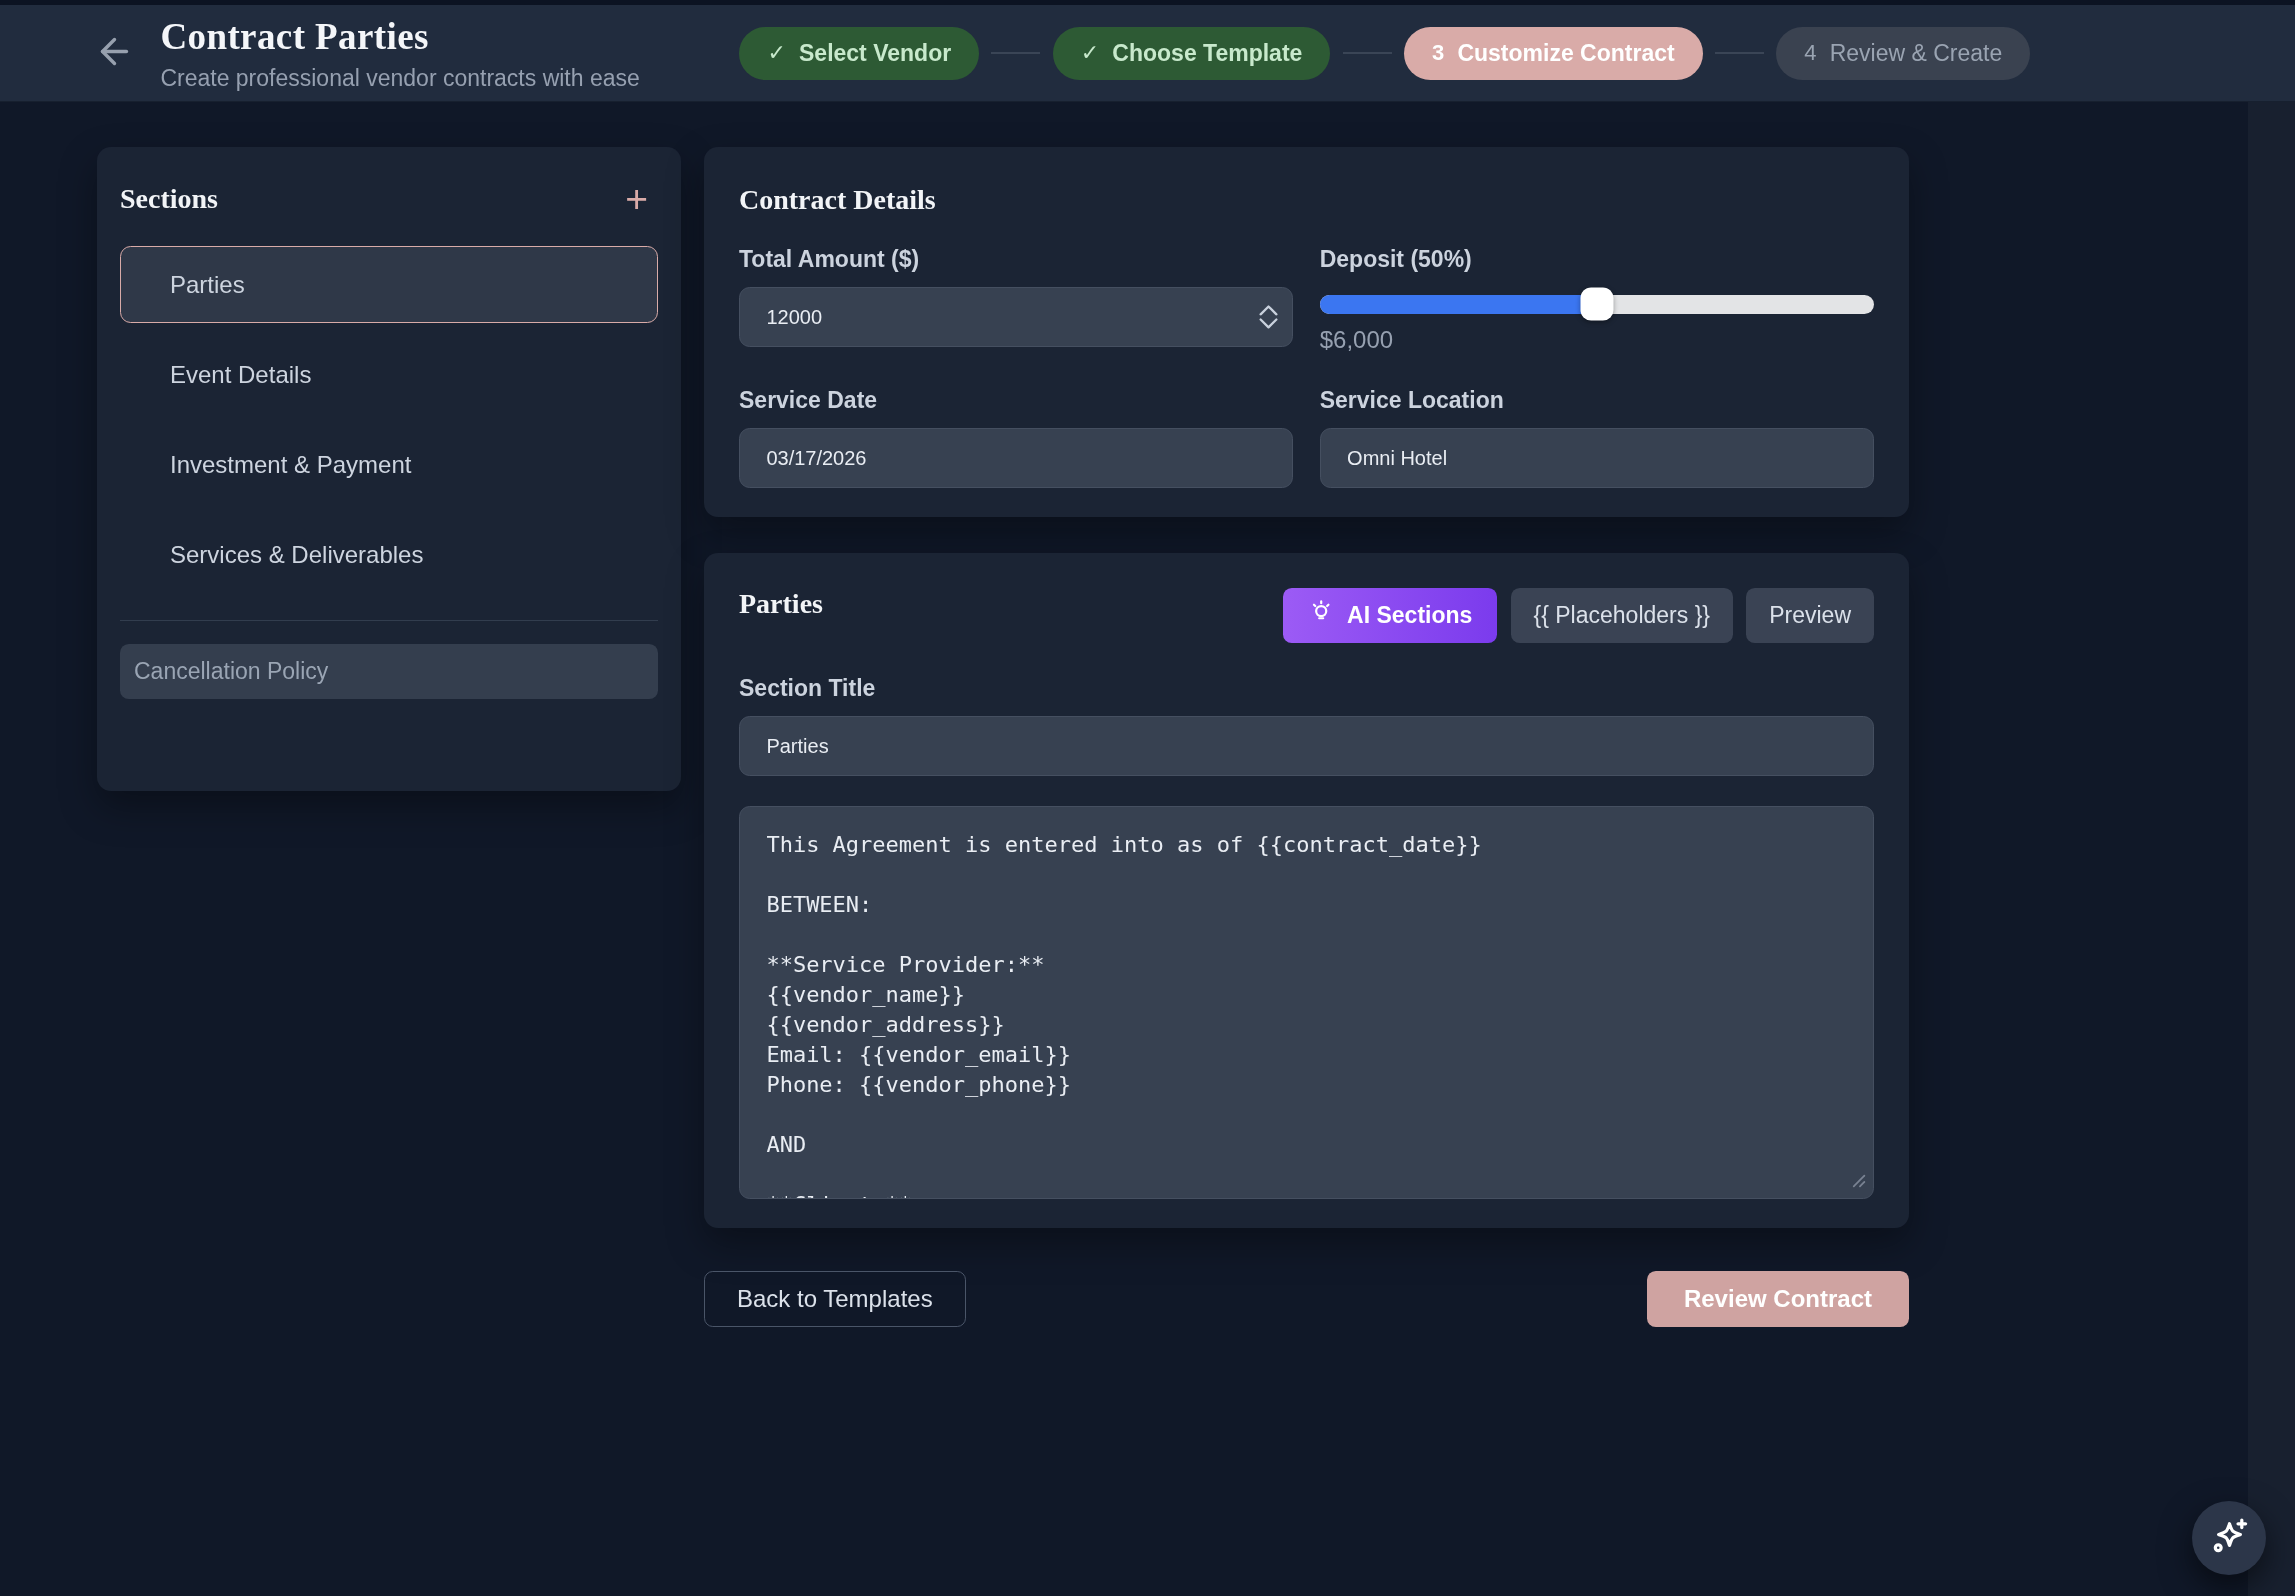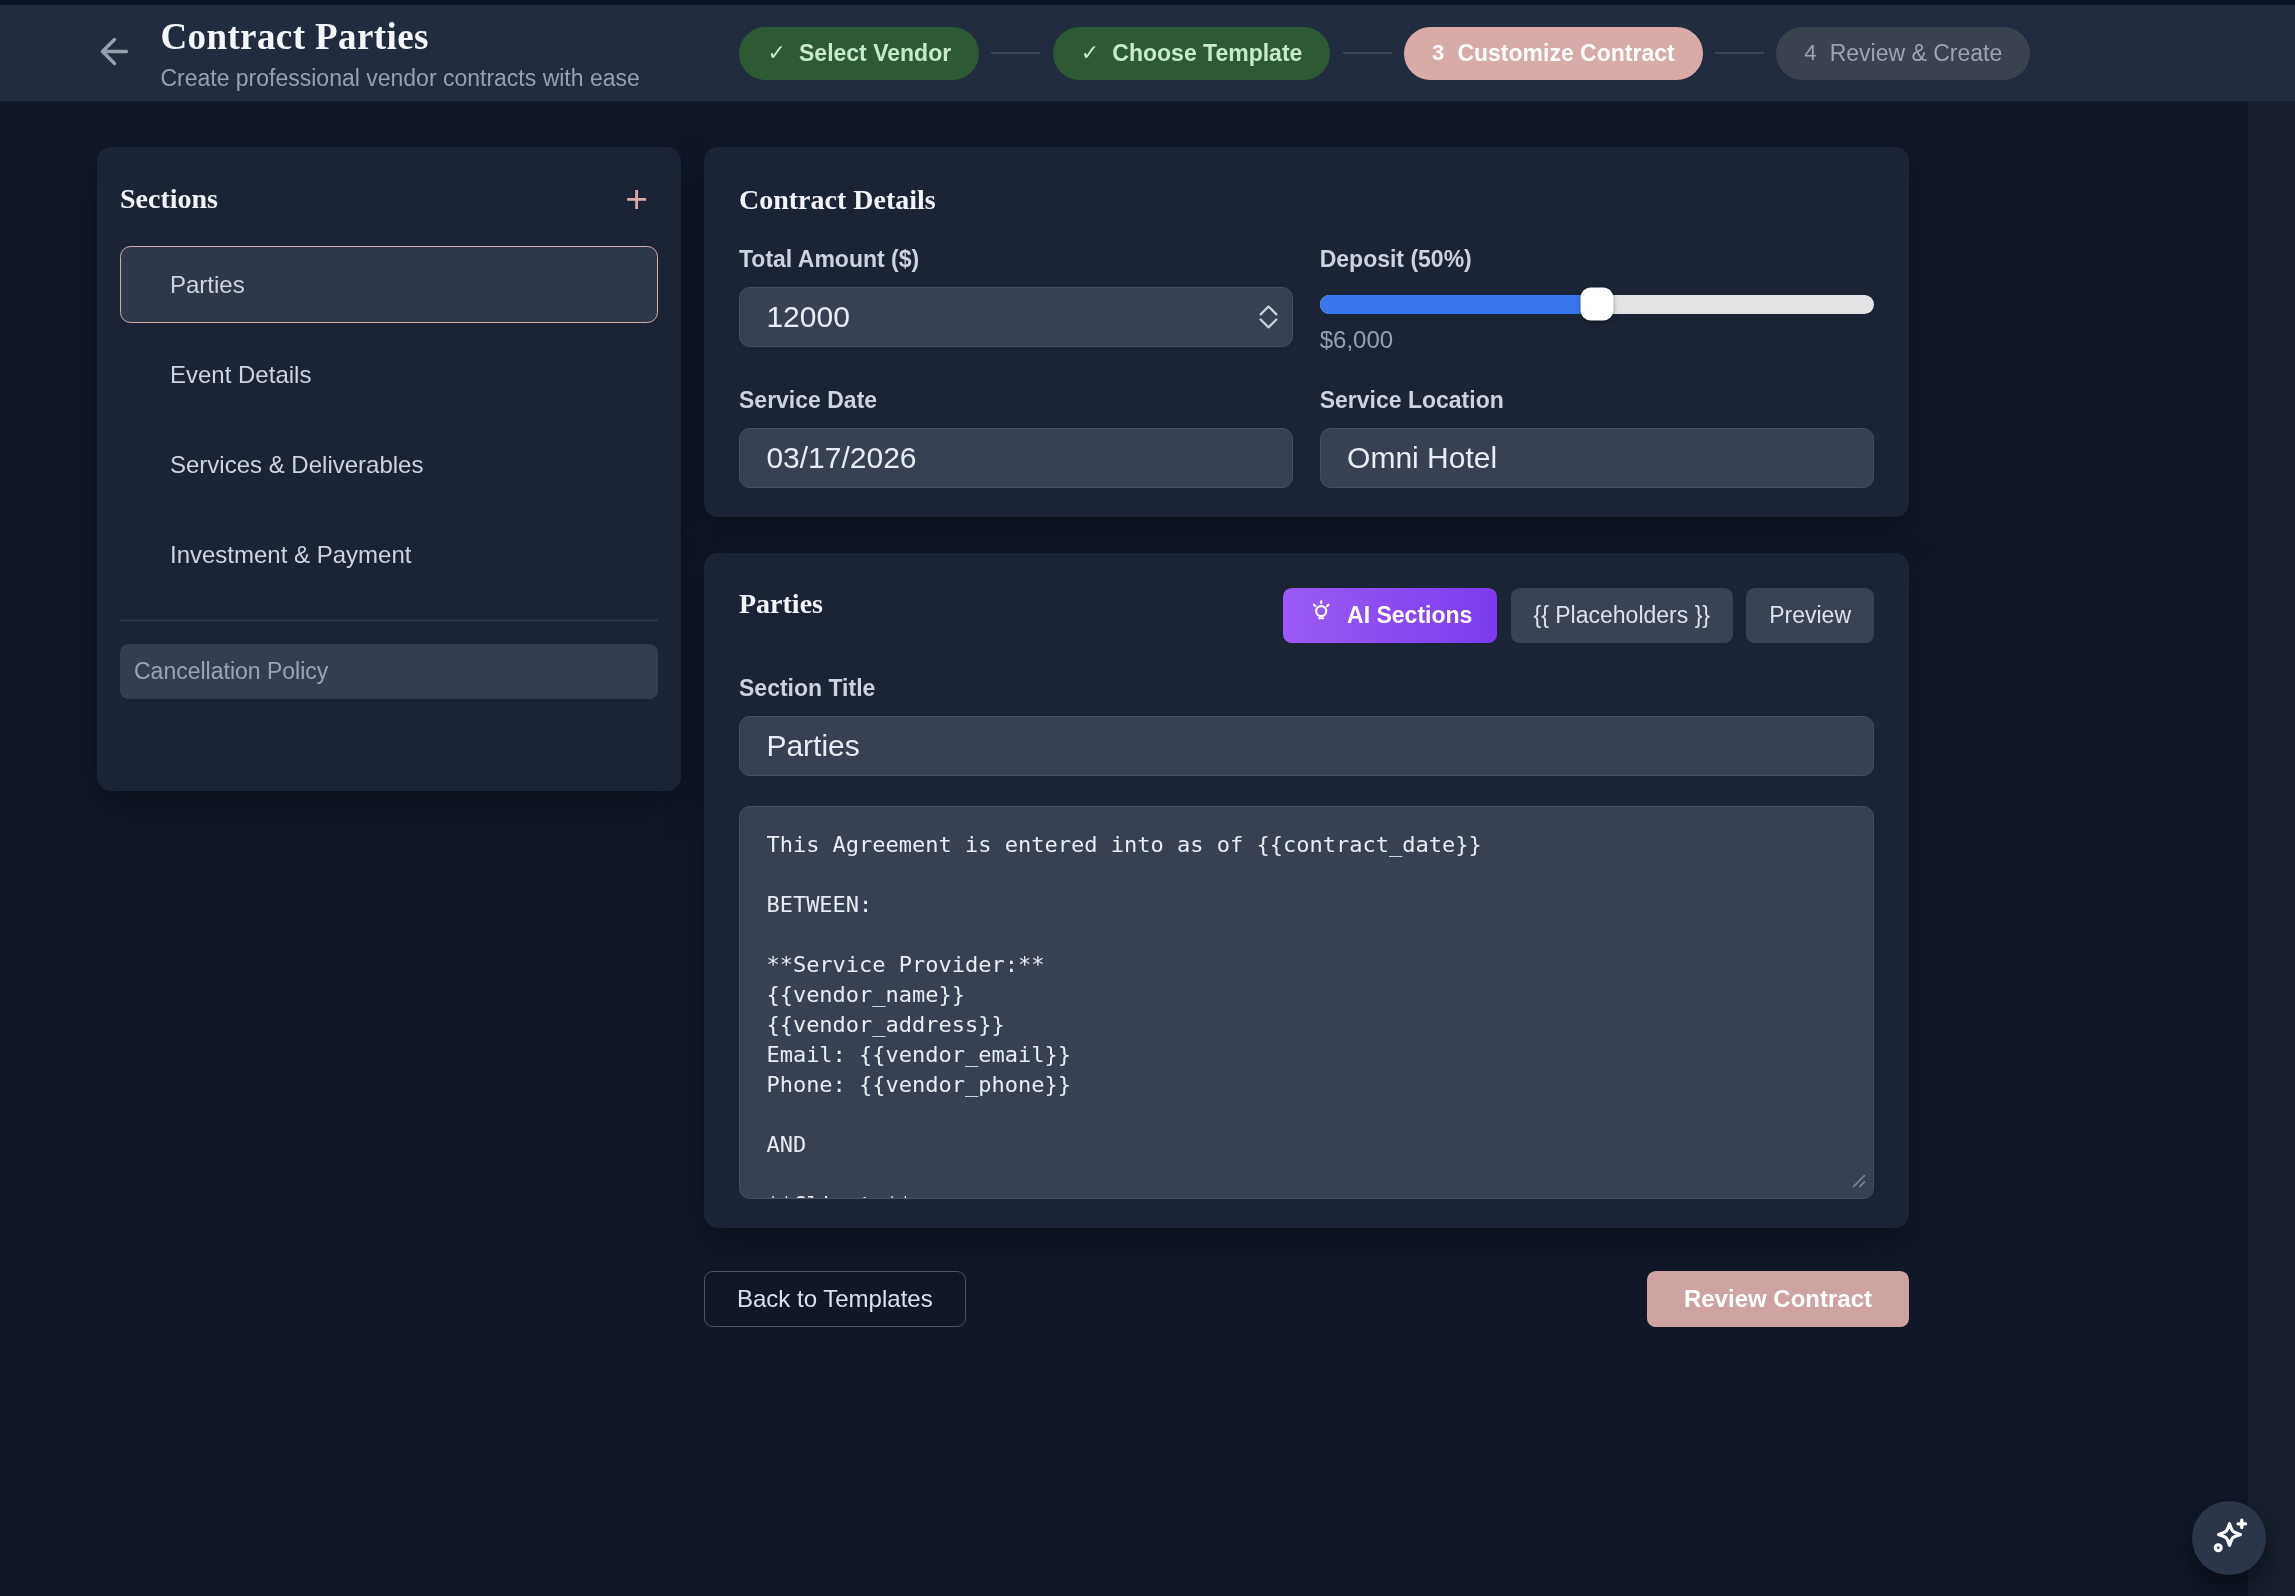--- a/index.html
+++ b/index.html
@@ -75,21 +75,21 @@
 
   
   .main-col { position:absolute; left:704px; top:147px; width:1205px; }
 
   .details-card { width:1205px; height:370px; padding:37px 35px; }
   .card-title { font-size:28px; font-weight:700; color:#f2f4f7; }
   .field-grid { margin-top:30px; display:grid; grid-template-columns:1fr 1fr; column-gap:26.4px; row-gap:33px; }
   .field-label { font-size:23px; font-weight:600; color:#ccd3de; margin-bottom:14px; display:block; }
   .text-input {
     width:100%; height:60px; background:#374151; border:0.9px solid #454f60; border-radius:10.6px;
-    color:#e9edf3; font-size:30px; padding:0 26.4px; font-family:"Liberation Sans", sans-serif;
+    color:#e9edf3; font-size:20px; padding:0 26.4px; font-family:"Liberation Sans", sans-serif;
     outline:none;
   }
   .number-wrap { position:relative; }
   .spinner {
     position:absolute; right:14px; top:50%; transform:translateY(-50%);
     display:flex; flex-direction:column; align-items:center; gap:1.8px; cursor:pointer;
   }
 
   
   .slider-wrap { position:relative; height:35px; margin-top:5.3px; display:flex; align-items:center; }
@@ -195,24 +195,24 @@
   </div>
 
   <div class="section-list">
     <div class="section-item selected">
       <span>Parties</span>
     </div>
     <div class="section-item">
       <span>Event Details</span>
     </div>
     <div class="section-item">
+      <span>Investment &amp; Payment</span>
+    </div>
+    <div class="section-item">
       <span>Services &amp; Deliverables</span>
-    </div>
-    <div class="section-item">
-      <span>Investment &amp; Payment</span>
     </div>
   </div>
 
   <hr class="sidebar-divider">
 
   <div class="fixed-item boxed">
     <span>Cancellation Policy</span>
   </div>
 </aside>
 

